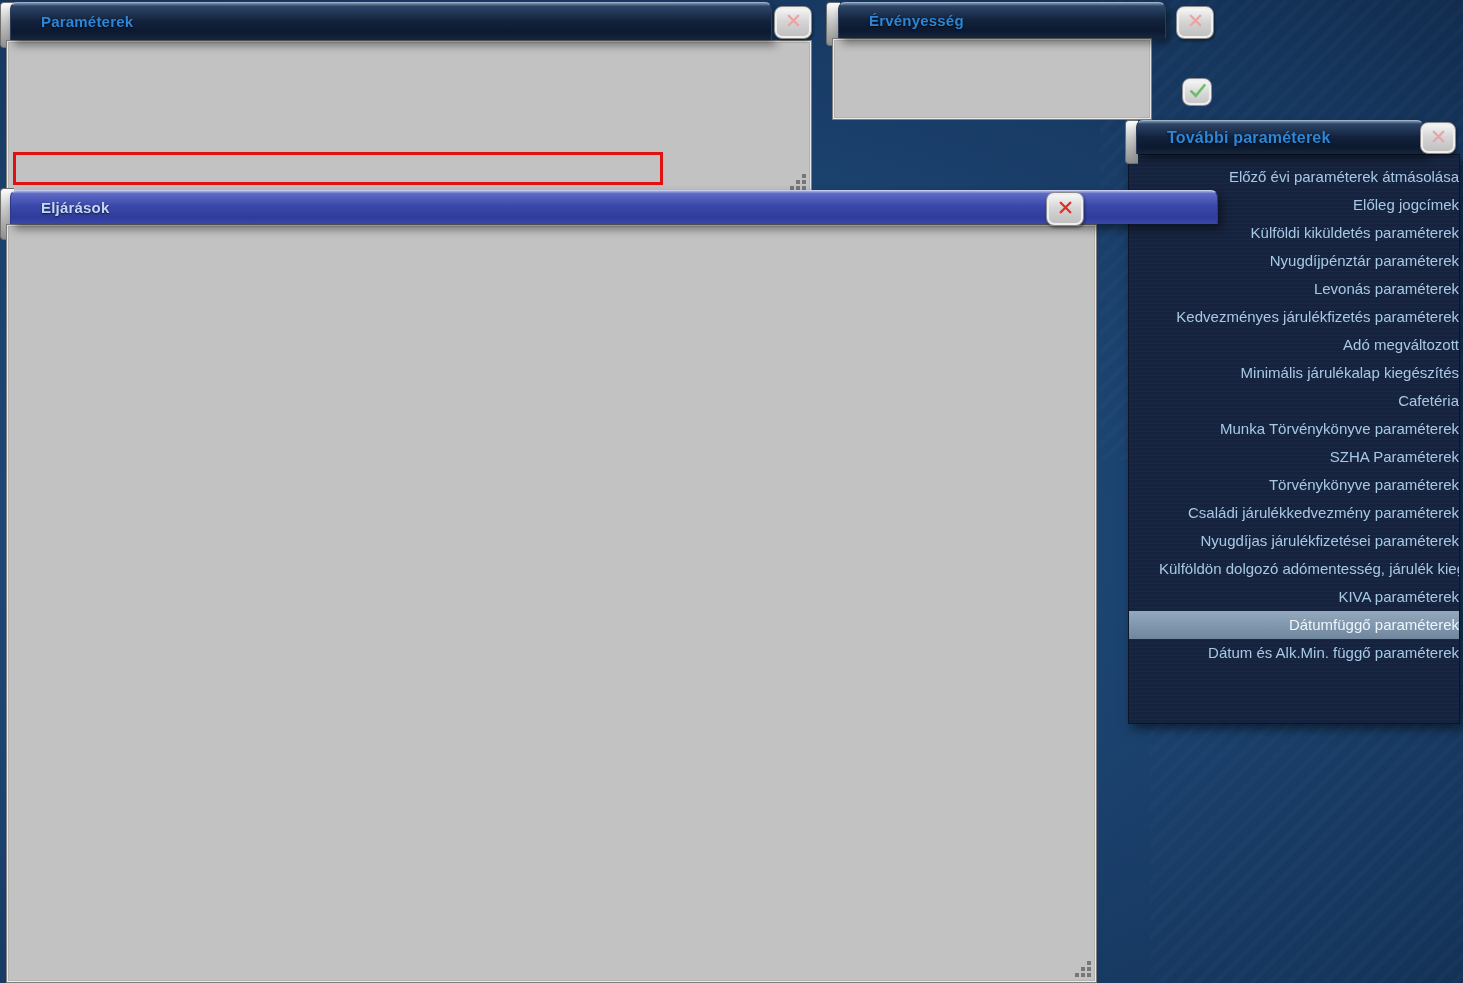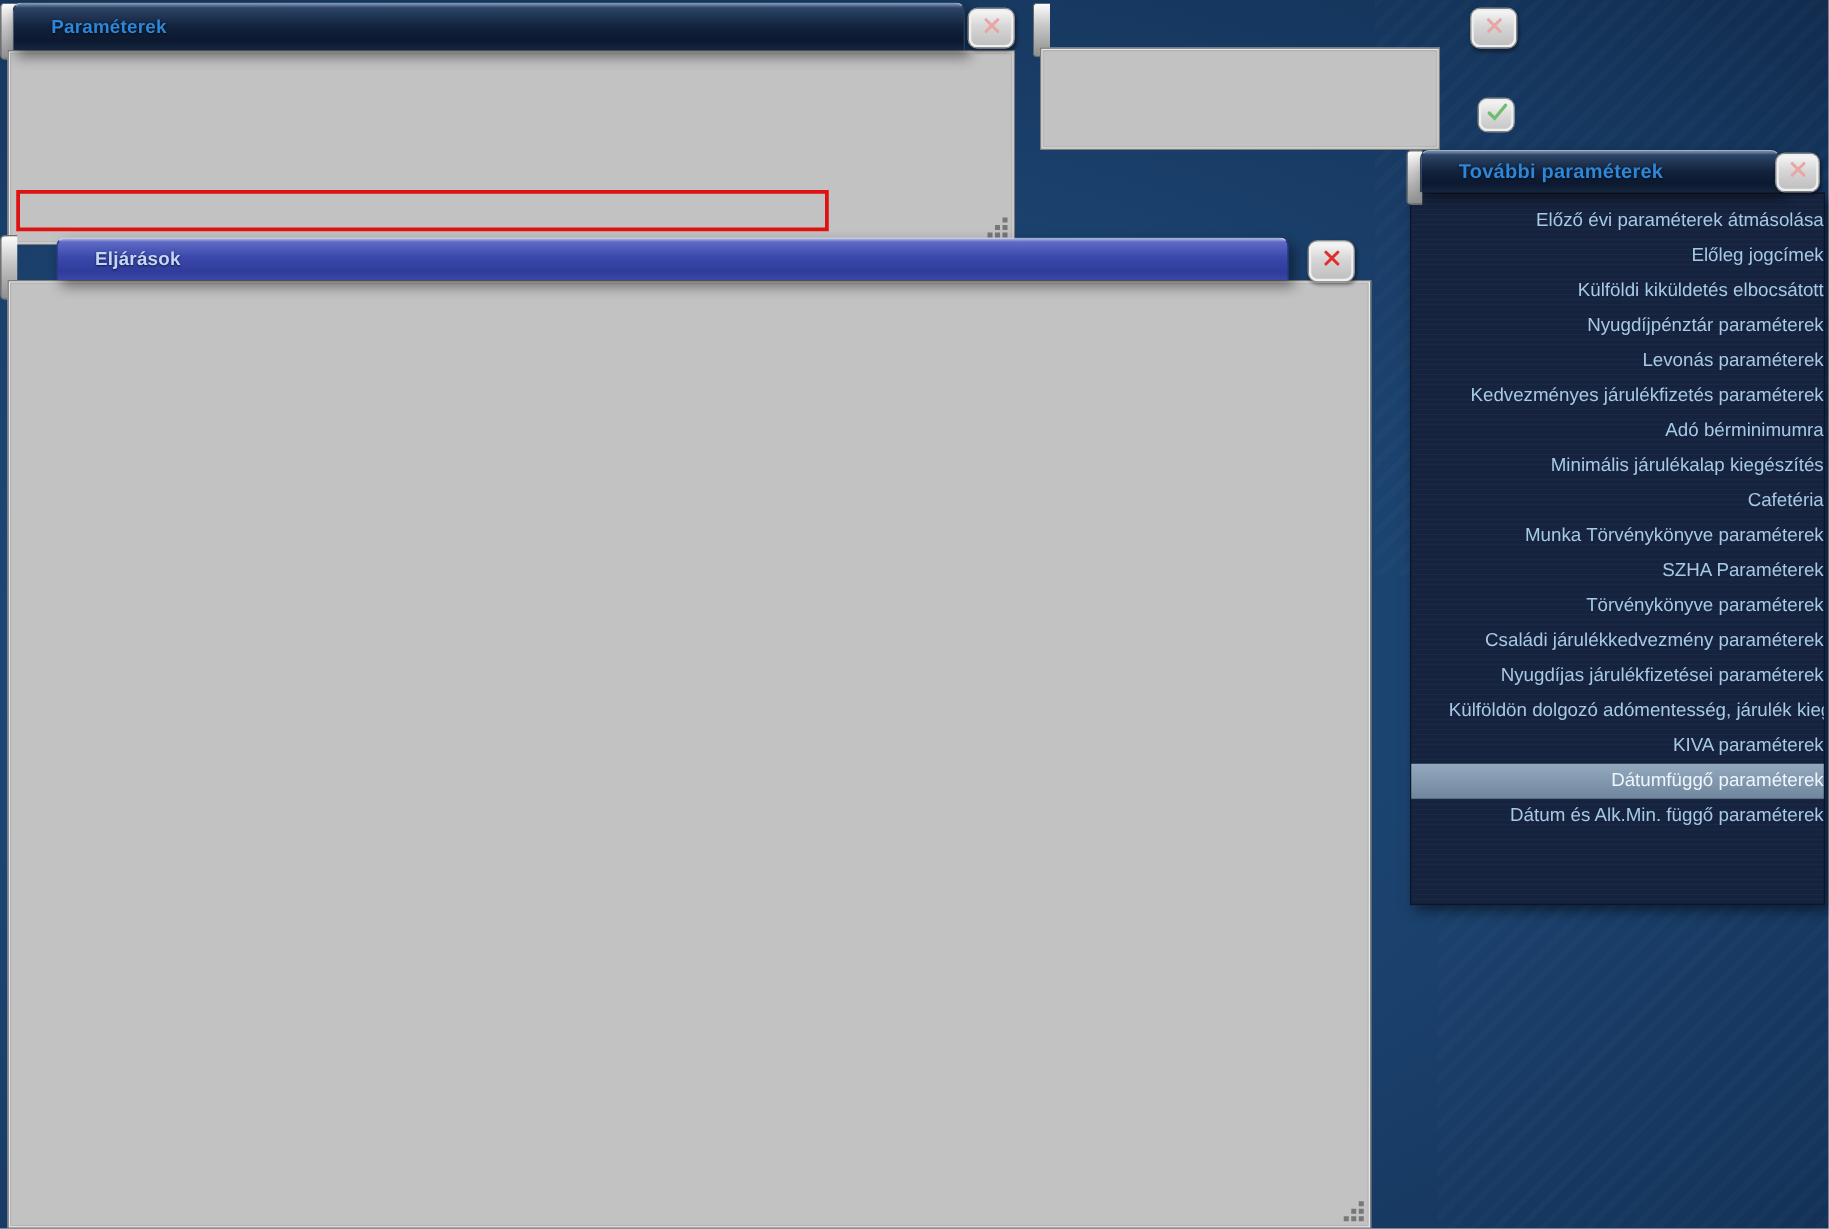--- a/index.html
+++ b/index.html
@@ -257,20 +257,23 @@
         <span><svg viewBox="0 0 24 24" fill="none" stroke="currentColor" stroke-width="3" stroke-linecap="round">
             <path d="M5 13l5 5L20 6"></path>
           </svg></span>
       </div>
 
     <div class="redbox"></div>
   </div>
 
   <div class="win" style="left:826px;top:2px;width:396px;height:118px;z-index:1;">
     <div class="tab" style="left:0;top:0;width:14px;height:44px;"></div>
+    <div class="titlebar inactive shadowed" style="left:12px;top:0;width:328px;height:36px;">
+      <span>Érvényesség</span>
+    </div>
     <div class="closebtn" style="left:350px;top:4px;width:38px;height:33px;">
       <span class="x-pink"><svg viewBox="0 0 24 24" width="19" height="19" fill="none" stroke="currentColor" stroke-width="3" stroke-linecap="round">
             <path d="M6 6l12 12M18 6L6 18"></path>
           </svg></span>
     </div>
     <div class="body shadowed" style="left:6px;top:36px;width:320px;height:82px;"></div>
     <div class="panel" style="left:12px;top:42px;width:308px;height:70px;"></div>
 
     <span class="flabel" style="left:20px;top:50px;">Érvényesség:</span>
     <div class="dd" style="left:100px;top:48px;width:72px;">
@@ -310,37 +313,37 @@
 
           <div class="mitem">
             <span>Előző évi paraméterek átmásolása</span>
           </div>
 
           <div class="mitem">
             <span>Előleg jogcímek</span>
           </div>
 
           <div class="mitem">
-            <span>Külföldi kiküldetés elbocsátott</span>
+            <span>Külföldi kiküldetés paraméterek</span>
           </div>
 
           <div class="mitem">
             <span>Nyugdíjpénztár paraméterek</span>
           </div>
 
           <div class="mitem">
             <span>Levonás paraméterek</span>
           </div>
 
           <div class="mitem">
             <span>Kedvezményes járulékfizetés paraméterek</span>
           </div>
 
           <div class="mitem">
-            <span>Adó bérminimumra</span>
+            <span>Adó megváltozott</span>
           </div>
 
           <div class="mitem">
             <span>Minimális járulékalap kiegészítés</span>
           </div>
 
 
           <div class="mitem">
             <span>Cafetéria</span>
           </div>
@@ -381,21 +384,21 @@
           <div class="mitem">
             <span>Dátum és Alk.Min. függő paraméterek</span>
           </div>
 
       </div>
     </div>
   </div>
 
   <div class="win" style="left:0;top:188px;width:1100px;height:795px;z-index:3;">
     <div class="tab" style="left:0;top:0;width:14px;height:52px;"></div>
-    <div class="titlebar active shadowed" style="left:10px;top:2px;width:986px;height:34px;margin-left:35px;">
+    <div class="titlebar active shadowed" style="left:10px;top:2px;width:1208px;height:34px;">
       <span>Eljárások</span>
     </div>
     <div class="closebtn" style="left:1046px;top:4px;width:38px;height:34px;">
       <span class="x-red"><svg viewBox="0 0 24 24" width="20" height="20" fill="none" stroke="currentColor" stroke-width="3" stroke-linecap="round">
             <path d="M6 6l12 12M18 6L6 18"></path>
           </svg></span>
     </div>
     <div class="body shadowed" style="left:6px;top:36px;width:1091px;height:759px;">
       <div class="grip"></div>
     </div>

